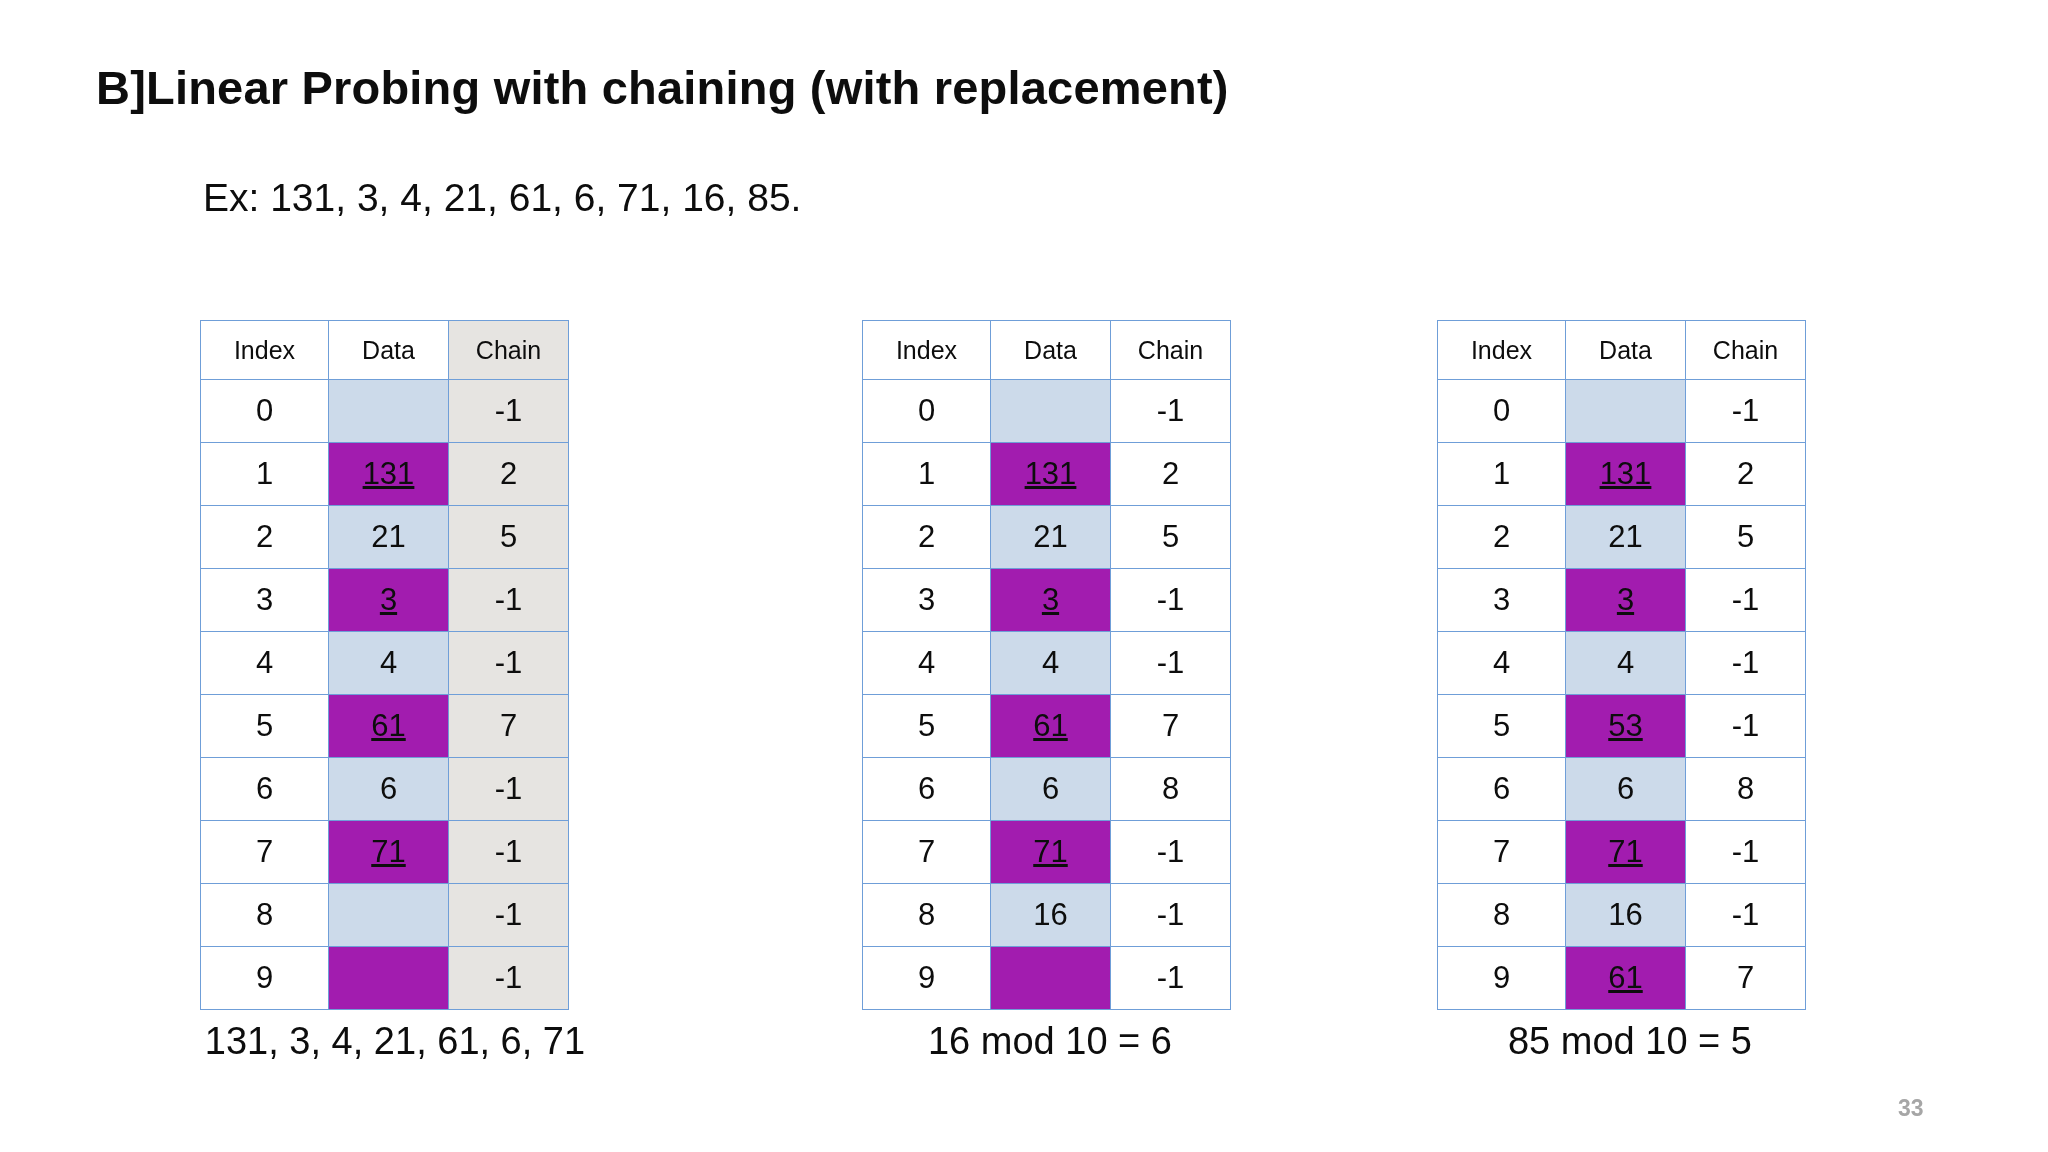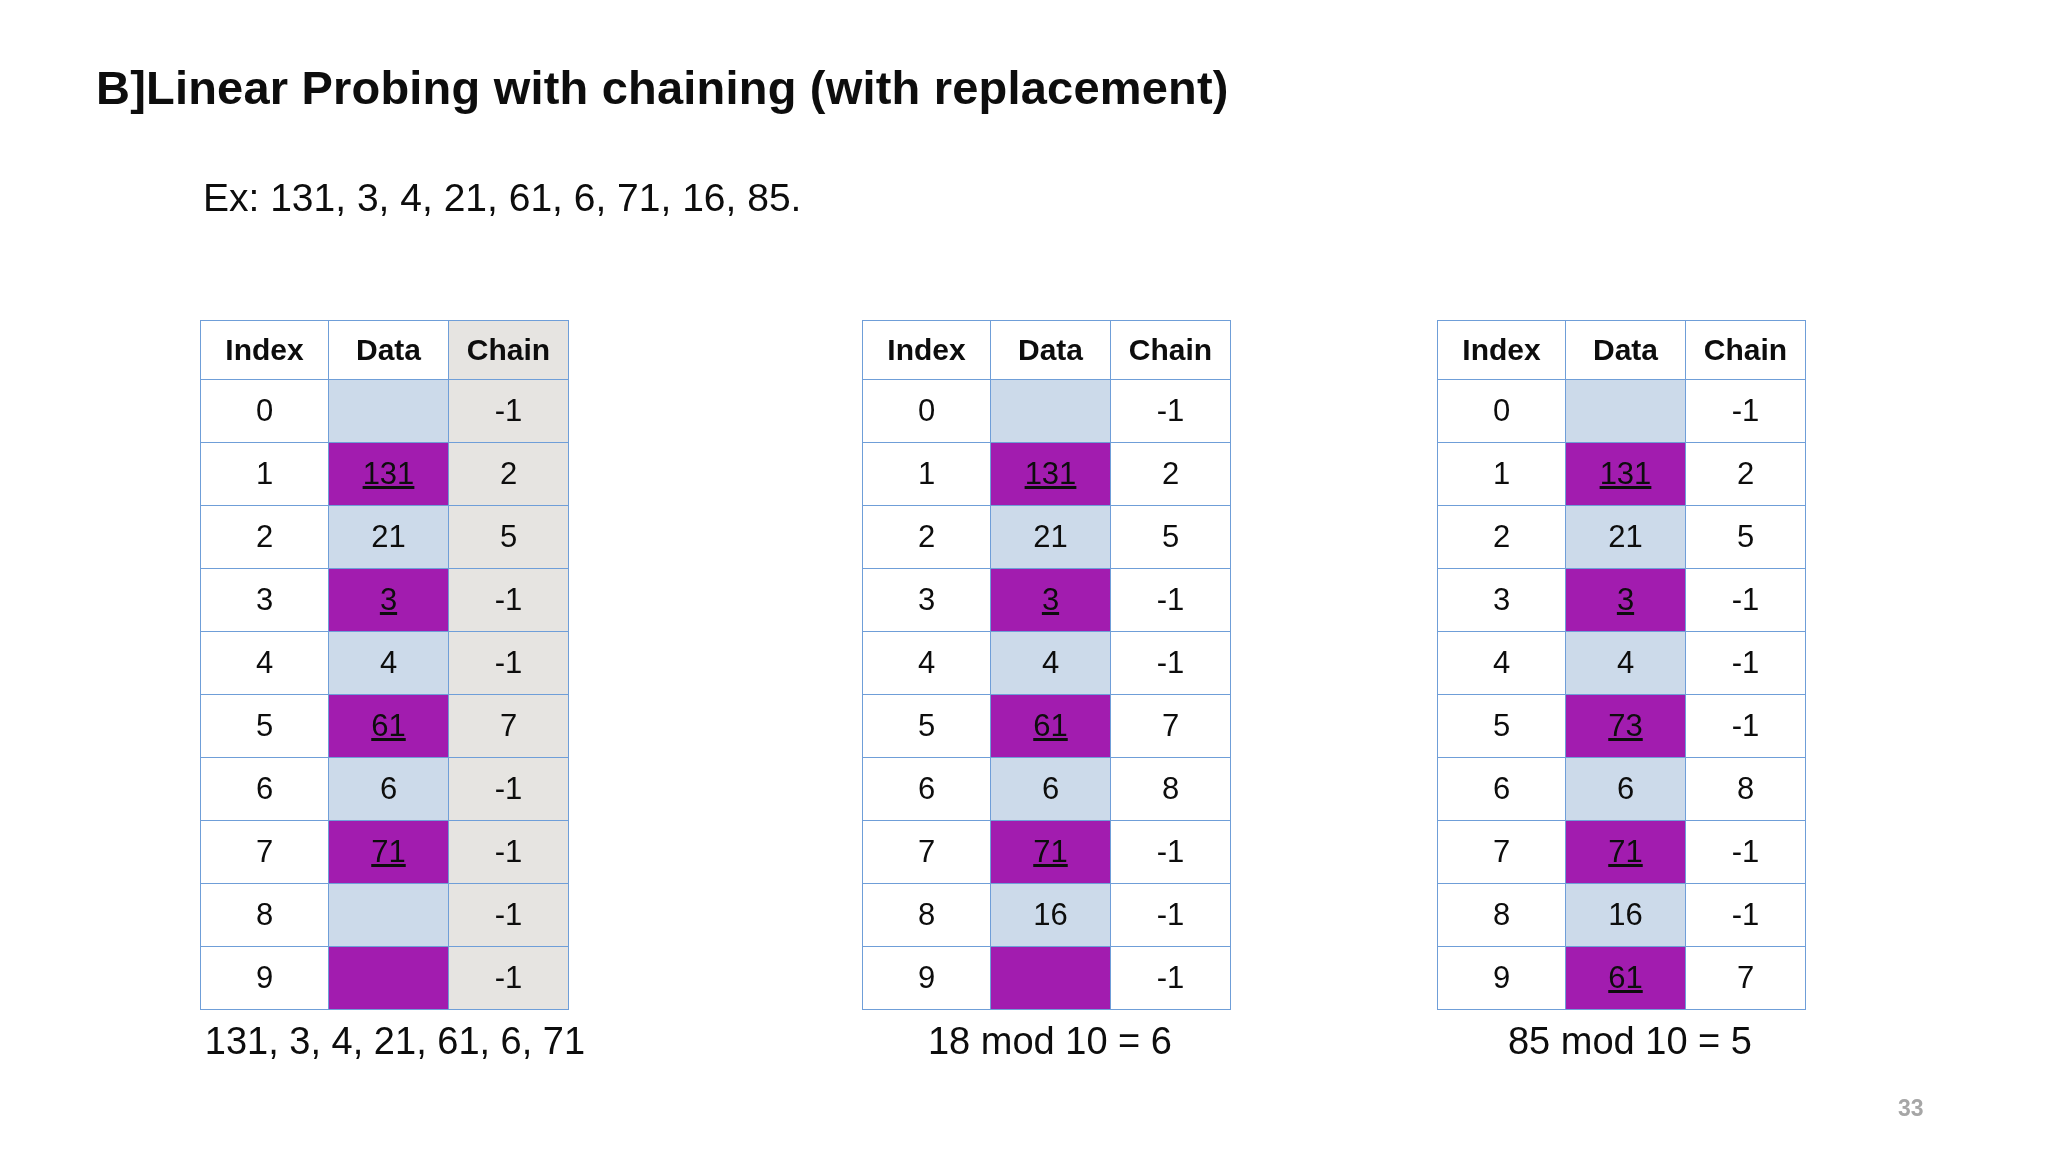--- a/index.html
+++ b/index.html
@@ -71,22 +71,22 @@
     font-weight: 400;
     text-align: center;
     vertical-align: middle;
     height: 62px;
     padding: 0;
     color: #0d0d0d;
     background: #ffffff;
   }
 
   table.hash-table th {
-    font-weight: bold;
-    font-size: 30px;
+    font-weight: normal;
+    font-size: 25px;
     height: 58px;
   }
 
   
   .col-index { width: 128px; }
   .col-data  { width: 120px; }
   .col-chain { width: 120px; }
 
   
   th.h-index { background: #ffffff; }
@@ -271,21 +271,21 @@
               <td class="c-cell">-1</td>
             </tr>
             <tr>
               <td class="i-cell">9</td>
               <td class="d-cell band-light bold-data"></td>
               <td class="c-cell">-1</td>
             </tr>
           </tbody>
         </table>
       </div>
-      <div class="table-caption c1">18 mod 10 = 6</div>
+      <div class="table-caption c1">16 mod 10 = 6</div>
       <div class="table-block t2">
         <table class="hash-table">
           <colgroup>
             <col class="col-index">
             <col class="col-data">
             <col class="col-chain">
           </colgroup>
           <thead>
             <tr>
               <th class="h-index">Index</th>
@@ -314,21 +314,21 @@
               <td class="d-cell band-light bold-data">3</td>
               <td class="c-cell">-1</td>
             </tr>
             <tr>
               <td class="i-cell">4</td>
               <td class="d-cell band-dark bold-data">4</td>
               <td class="c-cell">-1</td>
             </tr>
             <tr>
               <td class="i-cell">5</td>
-              <td class="d-cell band-light bold-data">73</td>
+              <td class="d-cell band-light bold-data">53</td>
               <td class="c-cell">-1</td>
             </tr>
             <tr>
               <td class="i-cell">6</td>
               <td class="d-cell band-dark bold-data">6</td>
               <td class="c-cell">8</td>
             </tr>
             <tr>
               <td class="i-cell">7</td>
               <td class="d-cell band-light bold-data">71</td>

